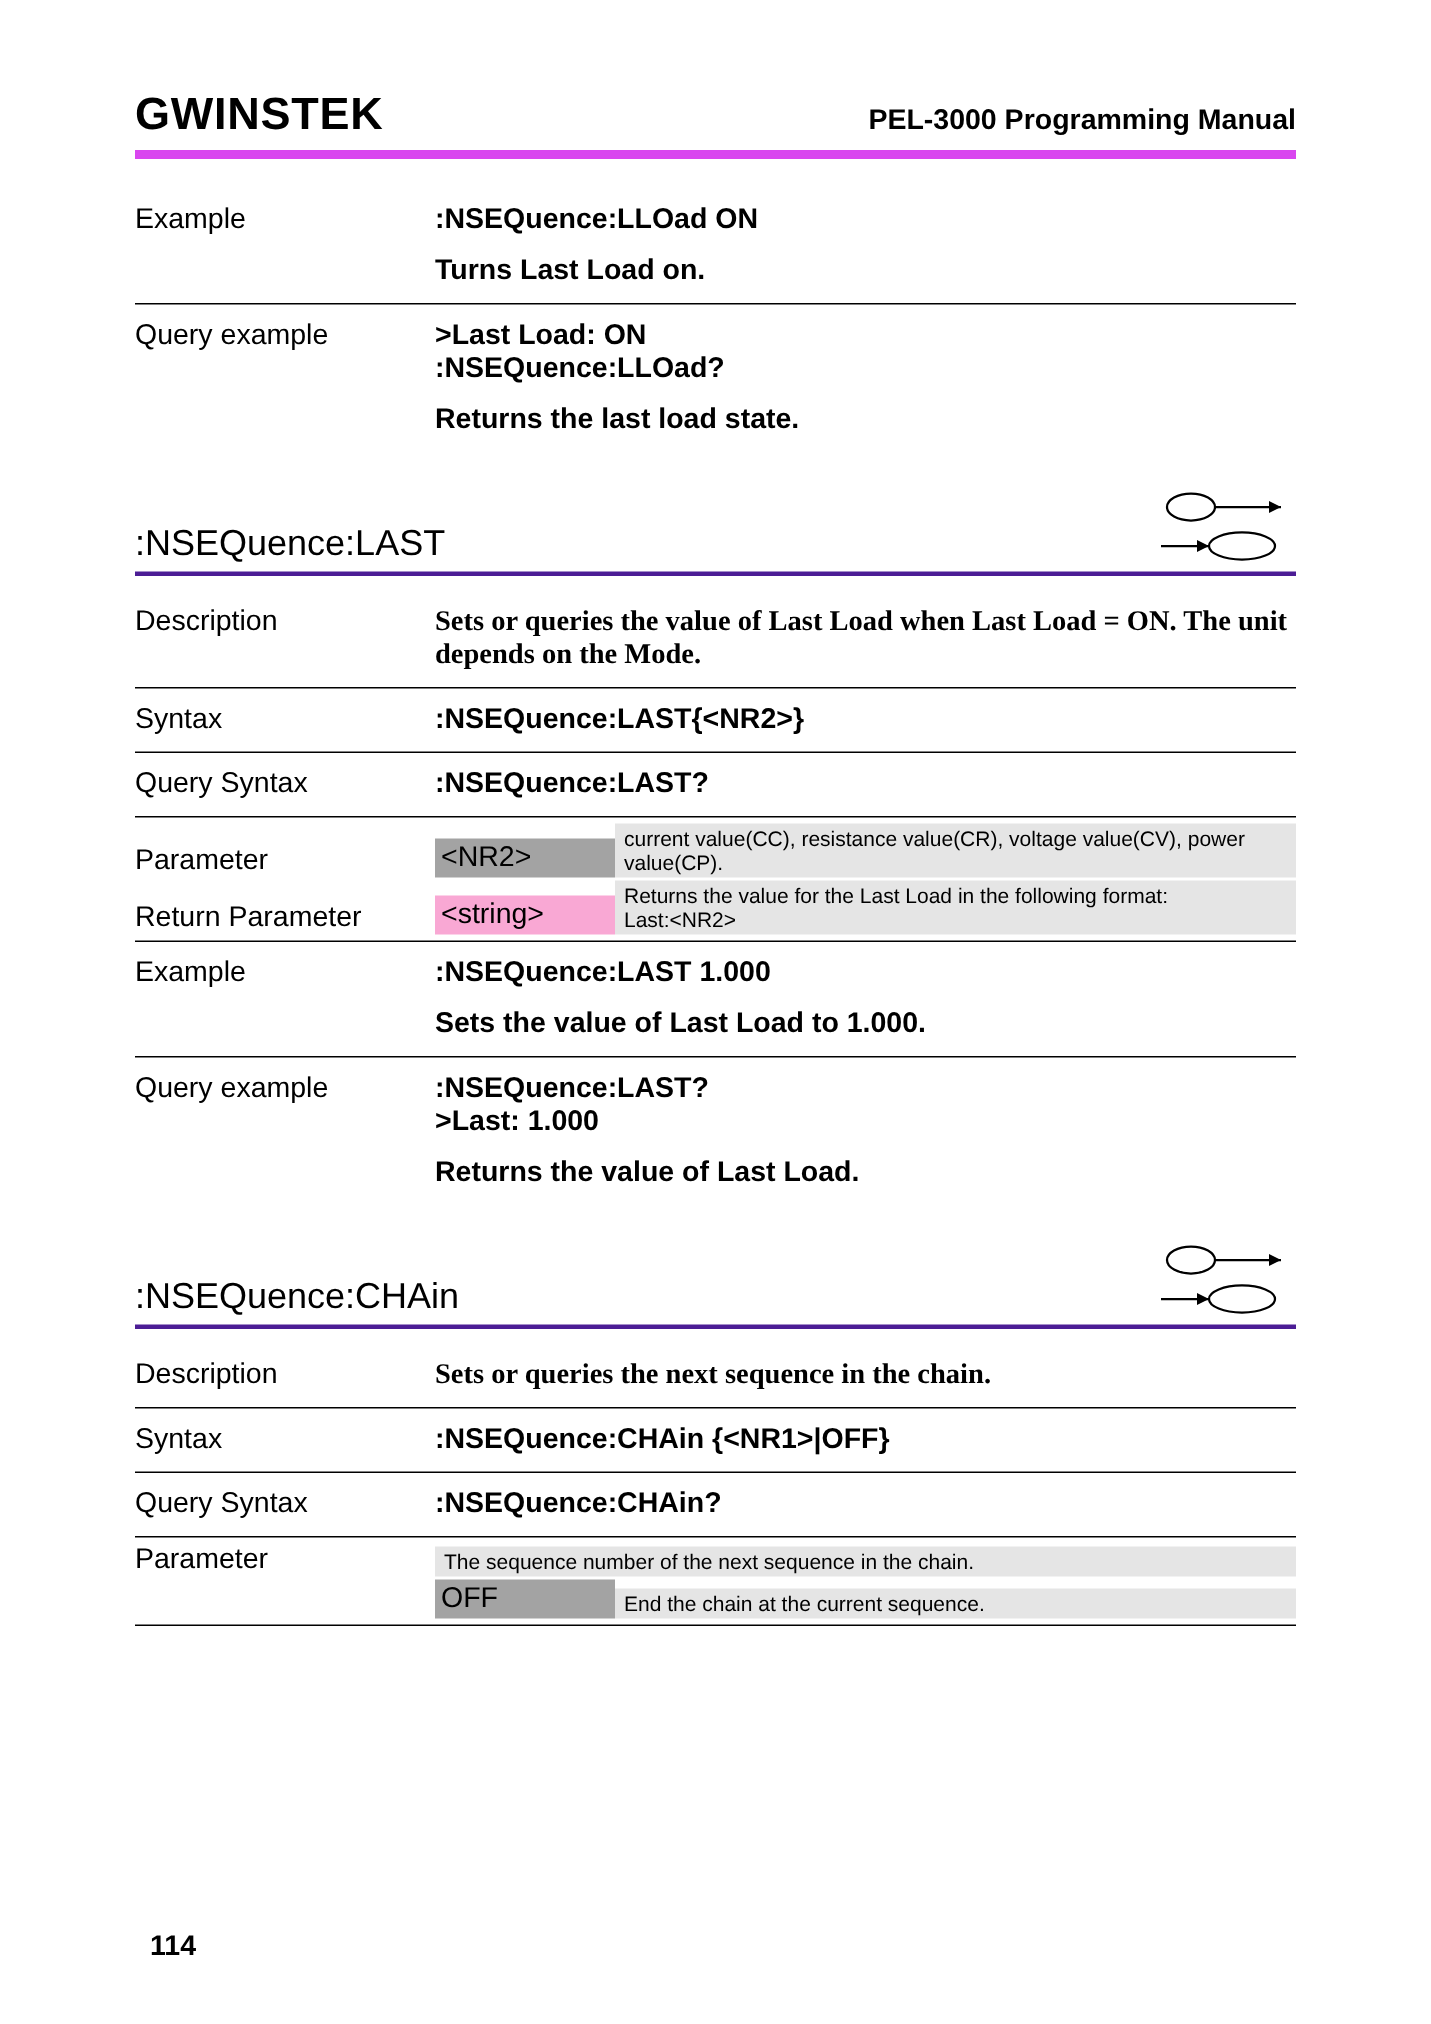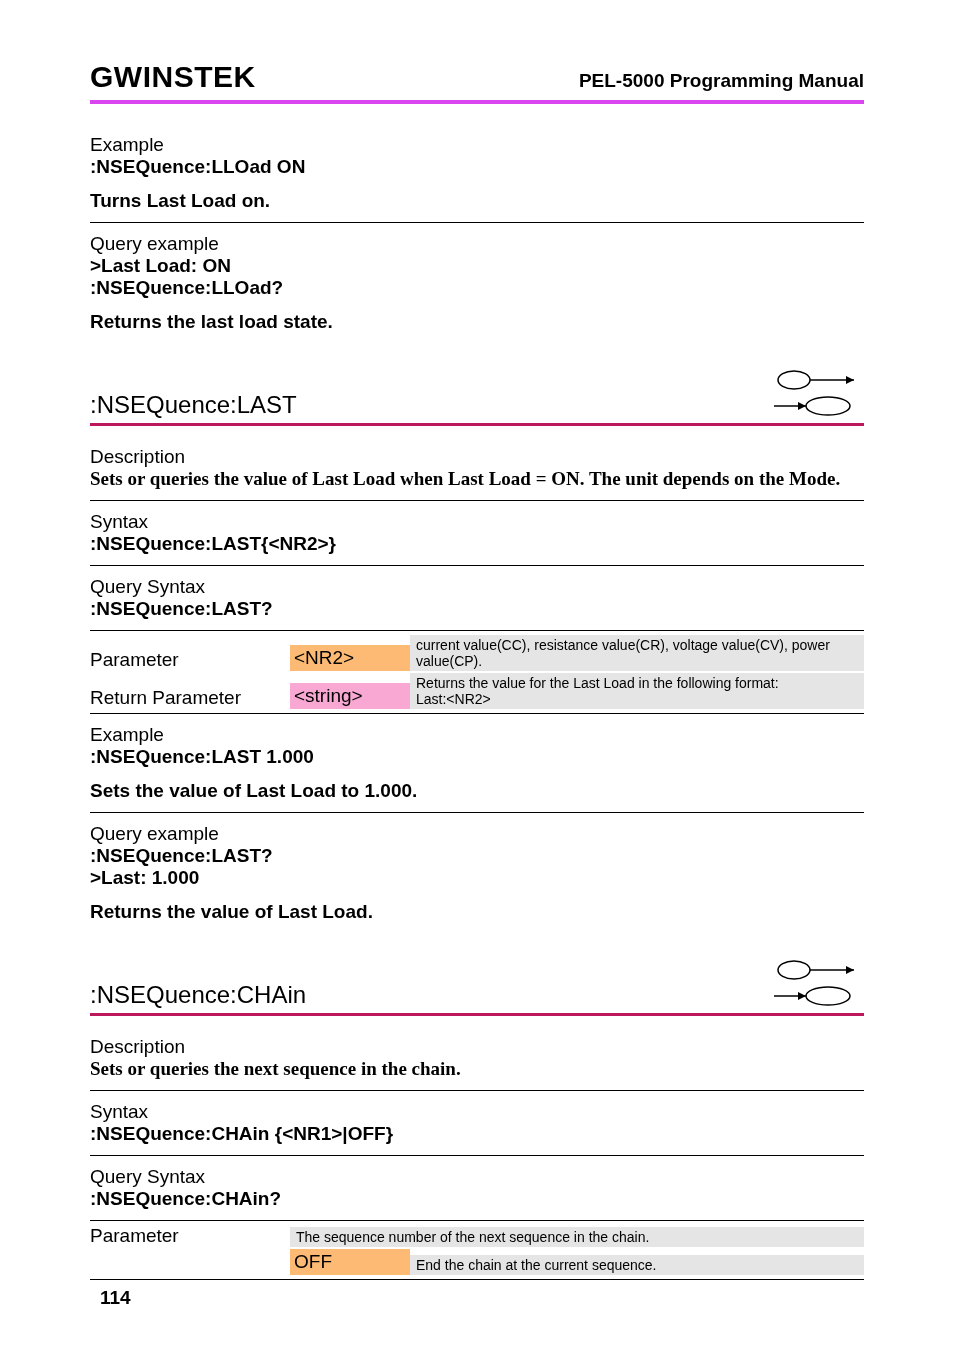--- a/index.html
+++ b/index.html
@@ -8,39 +8,38 @@
       width: 954px;
       height: 1349px;
       background: #fff;
       padding: 60px 90px 40px 90px;
       position: relative;
     }
     .header {
       display: flex;
       justify-content: space-between;
       align-items: baseline;
-      border-bottom: 4px solid #d946ef;
+      border-bottom: 6px solid #d946ef;
       padding-bottom: 6px;
       margin-bottom: 24px;
     }
     .brand {
       font-size: 30px;
       font-weight: 900;
       letter-spacing: 0.5px;
       font-family: Arial, sans-serif;
     }
     .manual-title {
       font-size: 19px;
       font-weight: bold;
     }
     .row {
       display: flex;
       align-items: flex-start;
       padding: 6px 0;
-      flex-direction: column;
     }
     .label-col {
       width: 200px;
       flex-shrink: 0;
       font-size: 19px;
     }
     .value-col {
       flex: 1;
       font-size: 19px;
       font-weight: bold;
@@ -51,21 +50,21 @@
     }
     .hr-thin {
       border: none;
       border-top: 1px solid #000;
       margin: 4px 0;
     }
     .section-head {
       display: flex;
       justify-content: space-between;
       align-items: flex-end;
-      border-bottom: 3px solid #be185d;
+      border-bottom: 3px solid #4c1d95;
       padding-bottom: 4px;
       margin-top: 30px;
       margin-bottom: 14px;
     }
     .section-title {
       font-size: 24px;
     }
     .icons {
       display: flex;
       flex-direction: column;
@@ -77,21 +76,21 @@
       display: flex;
       margin: 2px 0;
       align-items: flex-end;
     }
     .param-key {
       width: 200px;
       flex-shrink: 0;
       font-size: 19px;
     }
     .param-code {
-      background: #fdba74;
+      background: #a3a3a3;
       width: 120px;
       flex-shrink: 0;
       font-size: 19px;
       padding: 2px 4px;
     }
     .param-desc {
       flex: 1;
       background: #e5e5e5;
       font-size: 14px;
       padding: 2px 6px;
@@ -103,21 +102,21 @@
       font-weight: bold;
       font-size: 19px;
     }
     svg { display: block; }
   </style>
 </head>
 <body>
 
 <div class="header">
   <div class="brand">GWINSTEK</div>
-  <div class="manual-title">PEL-5000 Programming Manual</div>
+  <div class="manual-title">PEL-3000 Programming Manual</div>
 </div>
 
 <div class="row">
   <div class="label-col">Example</div>
   <div class="value-col">:NSEQuence:LLOad ON</div>
 </div>
 <div class="row">
   <div class="label-col"></div>
   <div class="value-col">Turns Last Load on.</div>
 </div>

